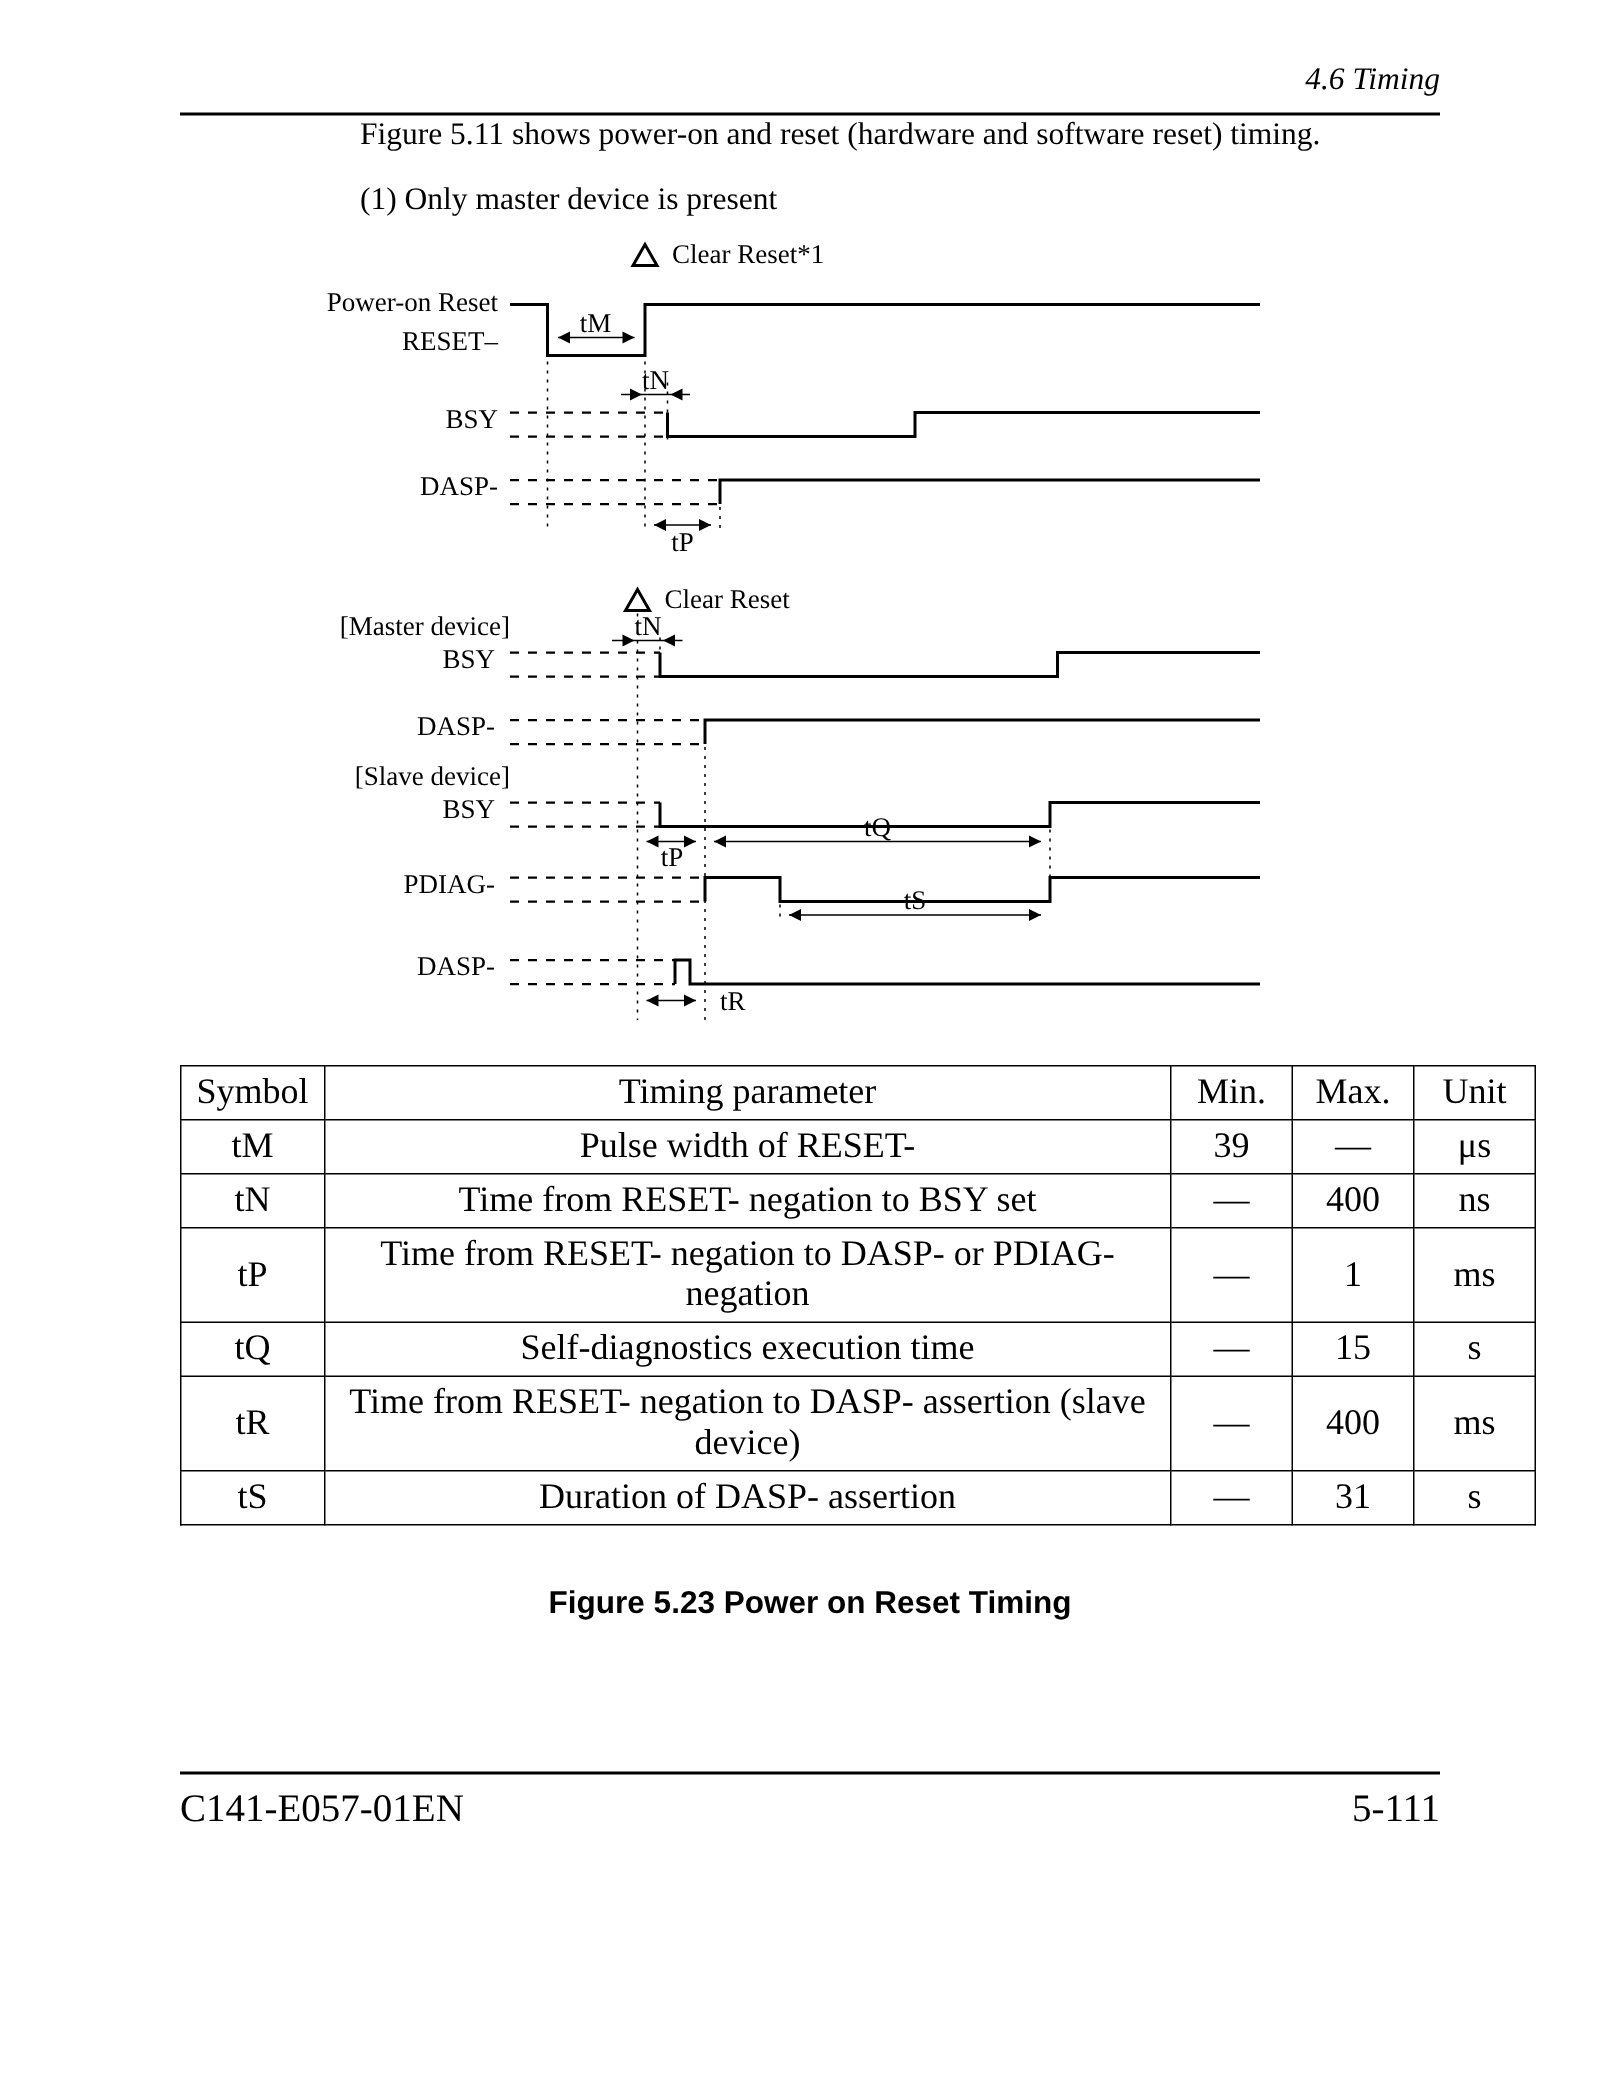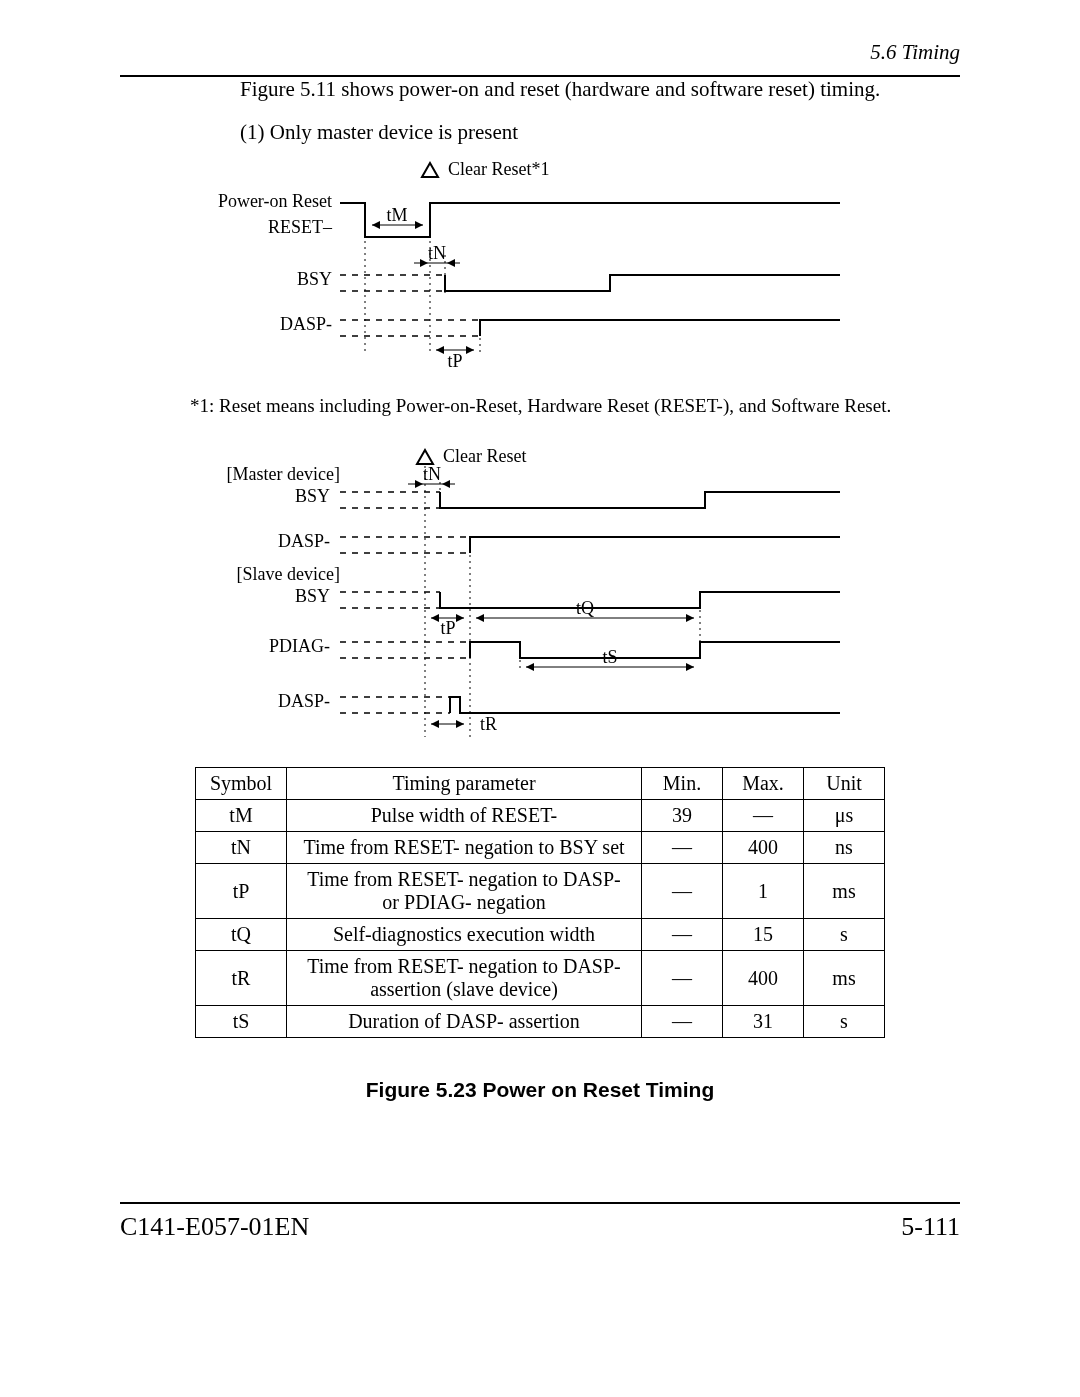--- a/index.html
+++ b/index.html
@@ -46,22 +46,22 @@
     margin-top: 20px;
     margin-bottom: 25px;
   }
   .diagram {
     display: block;
     margin: 10px auto 10px auto;
   }
   .timing-table {
     border-collapse: collapse;
     margin: 25px auto 0 auto;
-    font-size: 20px;
-    width: 690px;
+    font-size: 24px;
+    width: 904px;
   }
   .timing-table th, .timing-table td {
     border: 1px solid #000;
     padding: 4px 10px;
     font-weight: normal;
   }
   .timing-table th {
     text-align: center;
   }
   .col-sym { width: 70px; text-align: center; }
@@ -88,21 +88,21 @@
   .wave { stroke: #000; stroke-width: 2; fill: none; }
   .dash { stroke: #000; stroke-width: 1.5; stroke-dasharray: 6 6; fill: none; }
   .dot  { stroke: #000; stroke-width: 1; stroke-dasharray: 2 4; fill: none; }
   .thin { stroke: #000; stroke-width: 1; fill: none; }
 </style>
 </head>
 <body>
 
 <div class="page">
 
-  <div class="header-text">5.6  Timing</div>
+  <div class="header-text">4.6  Timing</div>
   <div class="header-line"></div>
 
 
   <div class="body-text">Figure 5.11 shows power-on and reset (hardware and software reset) timing.</div>
 
   <div class="body-text-sub">(1)  Only master device is present</div>
 
   <svg class="diagram" width="680" height="220" viewBox="0 0 680 220">
 
     <polygon points="230,8 222,22 238,22" fill="#fff" stroke="#000" stroke-width="2"></polygon>
@@ -135,21 +135,20 @@
     <path class="dash" d="M140,181 L280,181"></path>
     <path class="wave" d="M280,181 L280,165 L640,165"></path>
     <line class="dot" x1="280" y1="165" x2="280" y2="200"></line>
 
     <line class="thin" x1="236" y1="195" x2="274" y2="195"></line>
     <polygon points="236,195 244,191 244,199" fill="#000"></polygon>
     <polygon points="274,195 266,191 266,199" fill="#000"></polygon>
     <text x="255" y="212" text-anchor="middle">tP</text>
   </svg>
 
-  <div class="note-text">*1: Reset means including Power-on-Reset, Hardware Reset (RESET-), and Software Reset.</div>
 
 
   <svg class="diagram" width="680" height="300" viewBox="0 0 680 300">
     <polygon points="225,8 217,22 233,22" fill="#fff" stroke="#000" stroke-width="2"></polygon>
     <text x="243" y="20">Clear Reset</text>
 
     <text x="140" y="38" text-anchor="end">[Master device]</text>
 
     <text x="130" y="60" text-anchor="end">BSY</text>
     <path class="dash" d="M140,50 L240,50"></path>
@@ -235,21 +234,21 @@
         </tr>
         <tr>
           <td class="col-sym">tP</td>
           <td class="col-param">Time from RESET- negation to DASP- or PDIAG- negation</td>
           <td class="col-min">—</td>
           <td class="col-max">1</td>
           <td class="col-unit">ms</td>
         </tr>
         <tr>
           <td class="col-sym">tQ</td>
-          <td class="col-param">Self-diagnostics execution width</td>
+          <td class="col-param">Self-diagnostics execution time</td>
           <td class="col-min">—</td>
           <td class="col-max">15</td>
           <td class="col-unit">s</td>
         </tr>
         <tr>
           <td class="col-sym">tR</td>
           <td class="col-param">Time from RESET- negation to DASP- assertion (slave device)</td>
           <td class="col-min">—</td>
           <td class="col-max">400</td>
           <td class="col-unit">ms</td>

